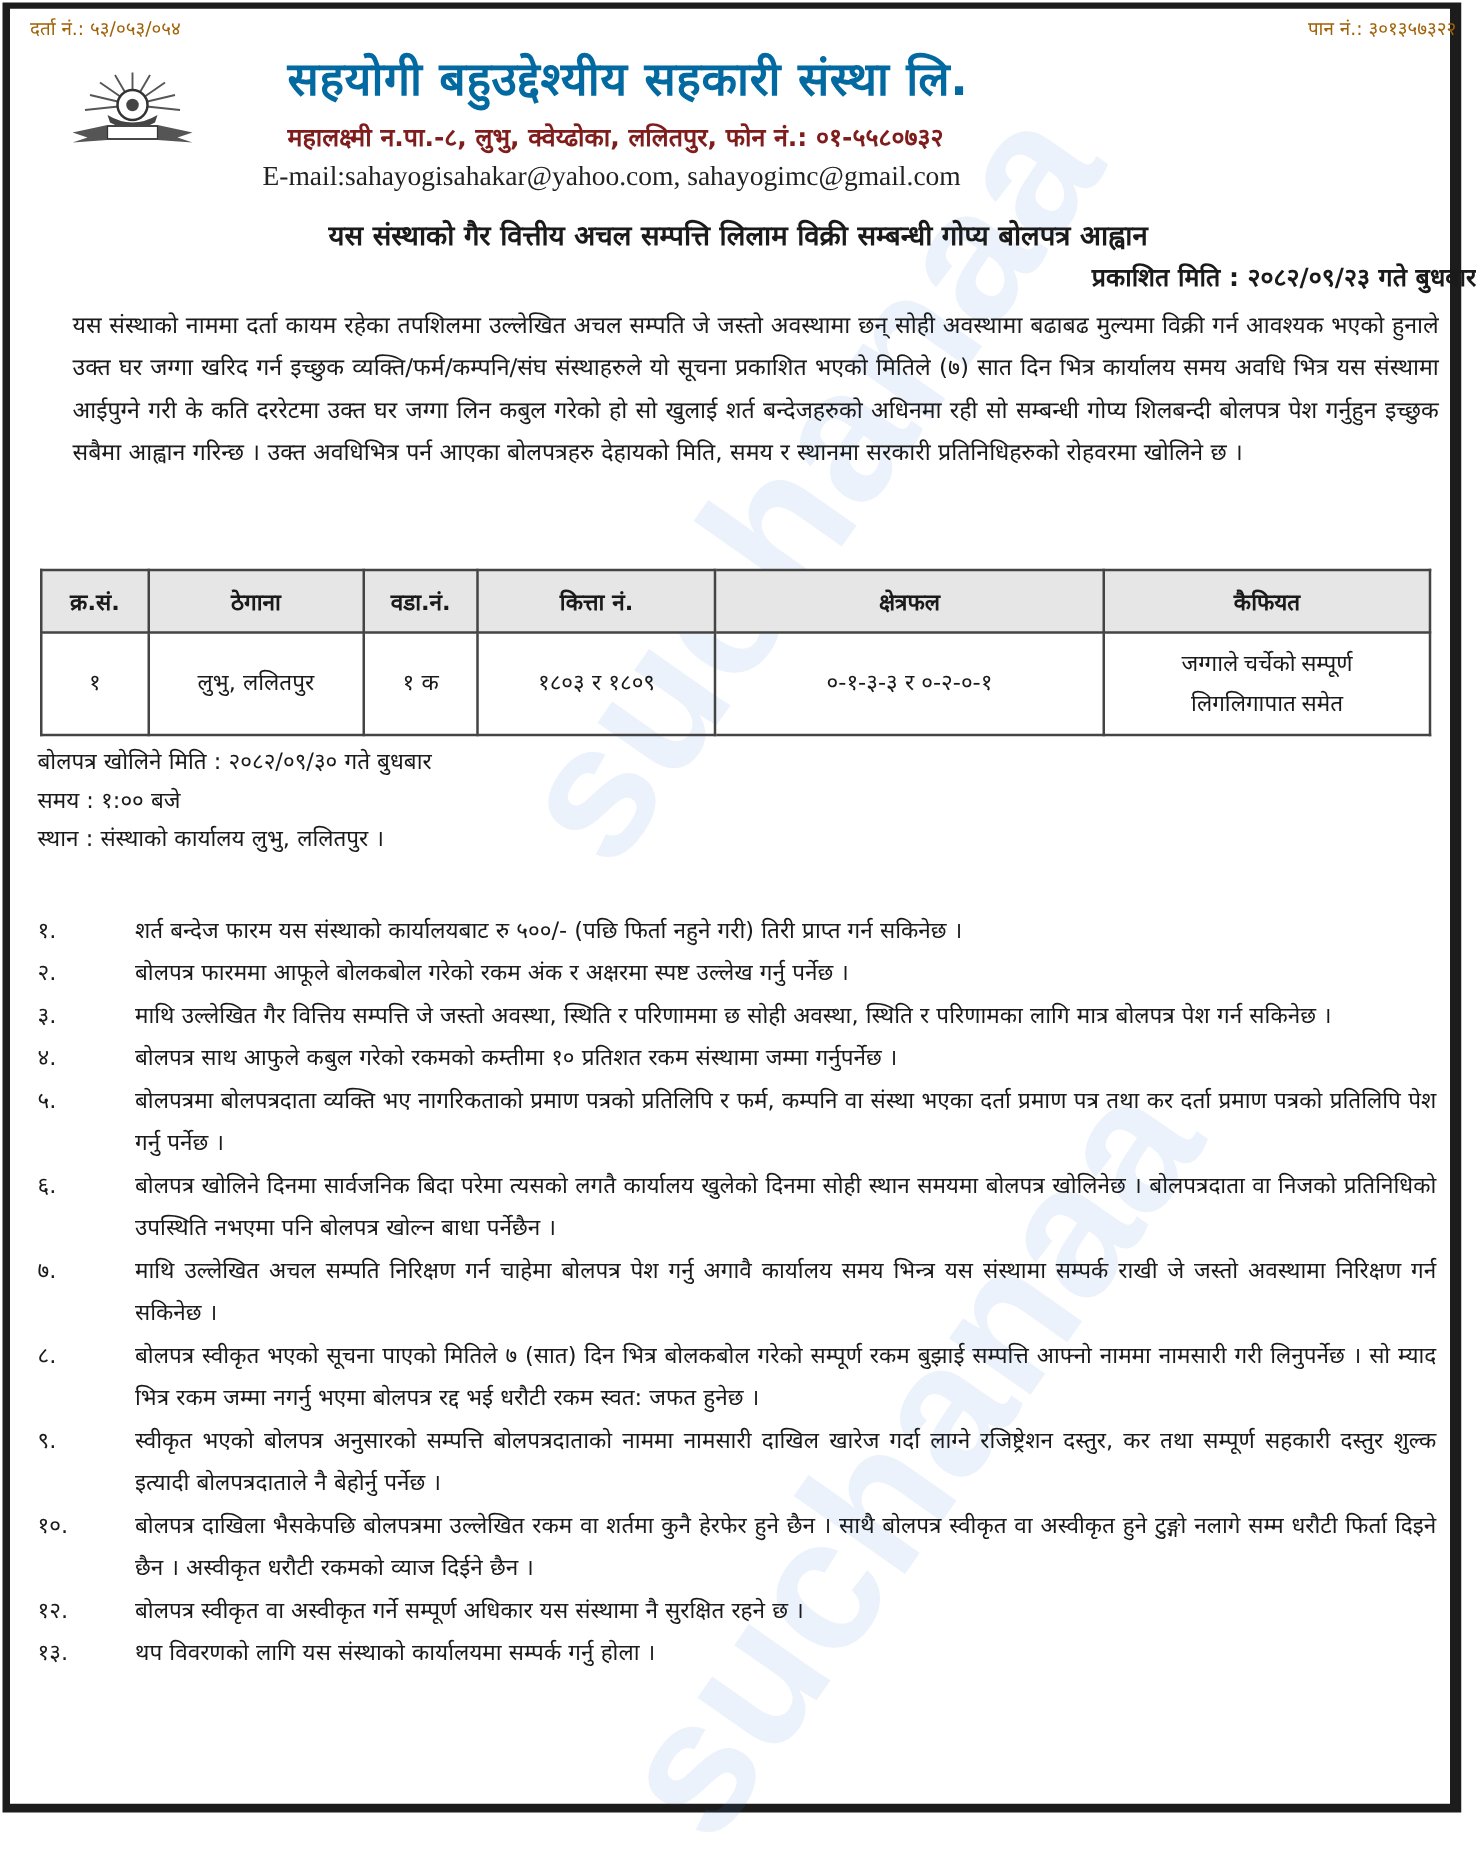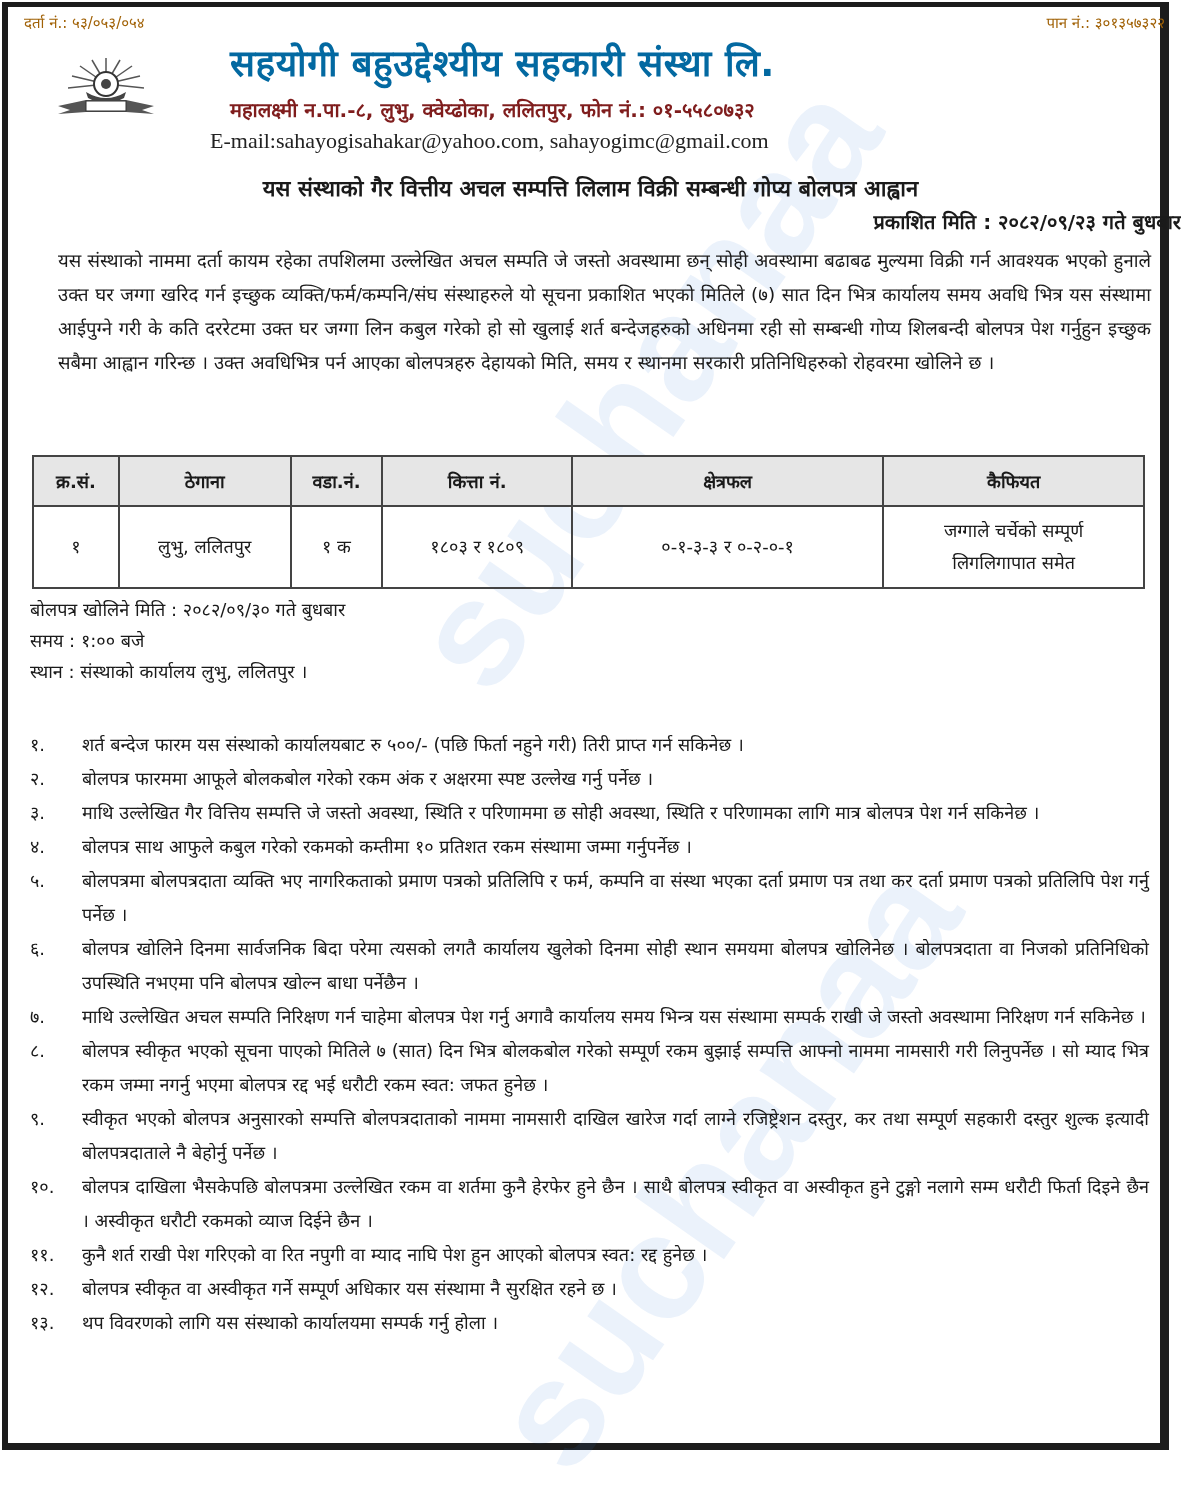--- a/index.html
+++ b/index.html
@@ -19,21 +19,21 @@
     .pubdate { position: absolute; left: 0; right: 0; top: 208px; text-align: right; font-size: 20px; font-weight: bold; }
     .intro { position: absolute; left: 30px; right: 30px; top: 244px; font-size: 18.5px; line-height: 34px; text-align: justify; text-align-last: left; margin-left: 28px; }
     table.props { position: absolute; left: 32px; top: 455px; width: 1113px; border-collapse: collapse; font-size: 18px; }
     table.props th { background: #e6e6e6; border: 2px solid #444; height: 46px; font-weight: bold; text-align: center; }
     table.props td { border: 2px solid #444; height: 78px; text-align: center; line-height: 32px; }
     .open-info { position: absolute; left: 30px; top: 594px; font-size: 18px; line-height: 31px; }
     .terms-head { font-weight: bold; }
     .terms { position: absolute; left: 30px; right: 32px; top: 728px; font-size: 18px; line-height: 34px; }
     .term { display: flex; }
     .term .num { width: 52px; flex: 0 0 52px; }
-    .term .txt { flex: 1; text-align: justify; text-align-last: left; }
+    .term .txt { flex: 1; text-align: justify; text-align-last: left; margin-left: 26px; }
     .source { position: absolute; right: 14px; top: 1548px; font-size: 14px; font-style: italic; font-family: Liberation Serif, serif; color: #ec4899; }
     .watermark { position: absolute; pointer-events: none; color: rgba(60,130,220,0.10); font-size: 150px; font-weight: bold;
                  font-family: "Liberation Sans", sans-serif; transform: rotate(-55deg); }
   </style>
 </head>
 <body>
 
 <div class="frame"></div>
 
 <div class="watermark" style="left:300px; top:300px;">suchanaa</div>
@@ -91,21 +91,21 @@
       <th>कैफियत</th>
     </tr>
   </thead>
   <tbody>
     <tr>
       <td>१</td>
       <td>लुभु, ललितपुर</td>
       <td>१ क</td>
       <td>१८०३ र १८०९</td>
       <td>०-१-३-३ र ०-२-०-१</td>
-      <td style="padding:0 40px;">जग्गाले चर्चेको सम्पूर्ण लिगलिगापात समेत</td>
+      <td style="padding:0 40px;font-family:Liberation Serif, serif;">जग्गाले चर्चेको सम्पूर्ण लिगलिगापात समेत</td>
     </tr>
   </tbody>
 </table>
 
 <div class="open-info">
   <div>बोलपत्र खोलिने मिति : २०८२/०९/३० गते बुधबार</div>
   <div>समय : १:०० बजे</div>
   <div>स्थान : संस्थाको कार्यालय लुभु, ललितपुर ।</div>
 </div>
 
@@ -144,24 +144,20 @@
     </div>
   <div class="term">
       <span class="num">९.</span>
       <span class="txt">स्वीकृत भएको बोलपत्र अनुसारको सम्पत्ति बोलपत्रदाताको नाममा नामसारी दाखिल खारेज गर्दा लाग्ने रजिष्ट्रेशन दस्तुर, कर तथा सम्पूर्ण सहकारी दस्तुर शुल्क इत्यादी बोलपत्रदाताले नै बेहोर्नु पर्नेछ ।</span>
     </div>
   <div class="term">
       <span class="num">१०.</span>
       <span class="txt">बोलपत्र दाखिला भैसकेपछि बोलपत्रमा उल्लेखित रकम वा शर्तमा कुनै हेरफेर हुने छैन । साथै बोलपत्र स्वीकृत वा अस्वीकृत हुने टुङ्गो नलागे सम्म धरौटी फिर्ता दिइने छैन । अस्वीकृत धरौटी रकमको व्याज दिईने छैन ।</span>
     </div>
   <div class="term">
-      <span class="num">११.</span>
-      <span class="txt">कुनै शर्त राखी पेश गरिएको वा रित नपुगी वा म्याद नाघि पेश हुन आएको बोलपत्र स्वत: रद्द हुनेछ ।</span>
-    </div>
-  <div class="term">
       <span class="num">१२.</span>
       <span class="txt">बोलपत्र स्वीकृत वा अस्वीकृत गर्ने सम्पूर्ण अधिकार यस संस्थामा नै सुरक्षित रहने छ ।</span>
     </div>
   <div class="term">
       <span class="num">१३.</span>
       <span class="txt">थप विवरणको लागि यस संस्थाको कार्यालयमा सम्पर्क गर्नु होला ।</span>
     </div>
 </div>
 
 <div class="source">Source: Nepal Samacharpatra</div>

